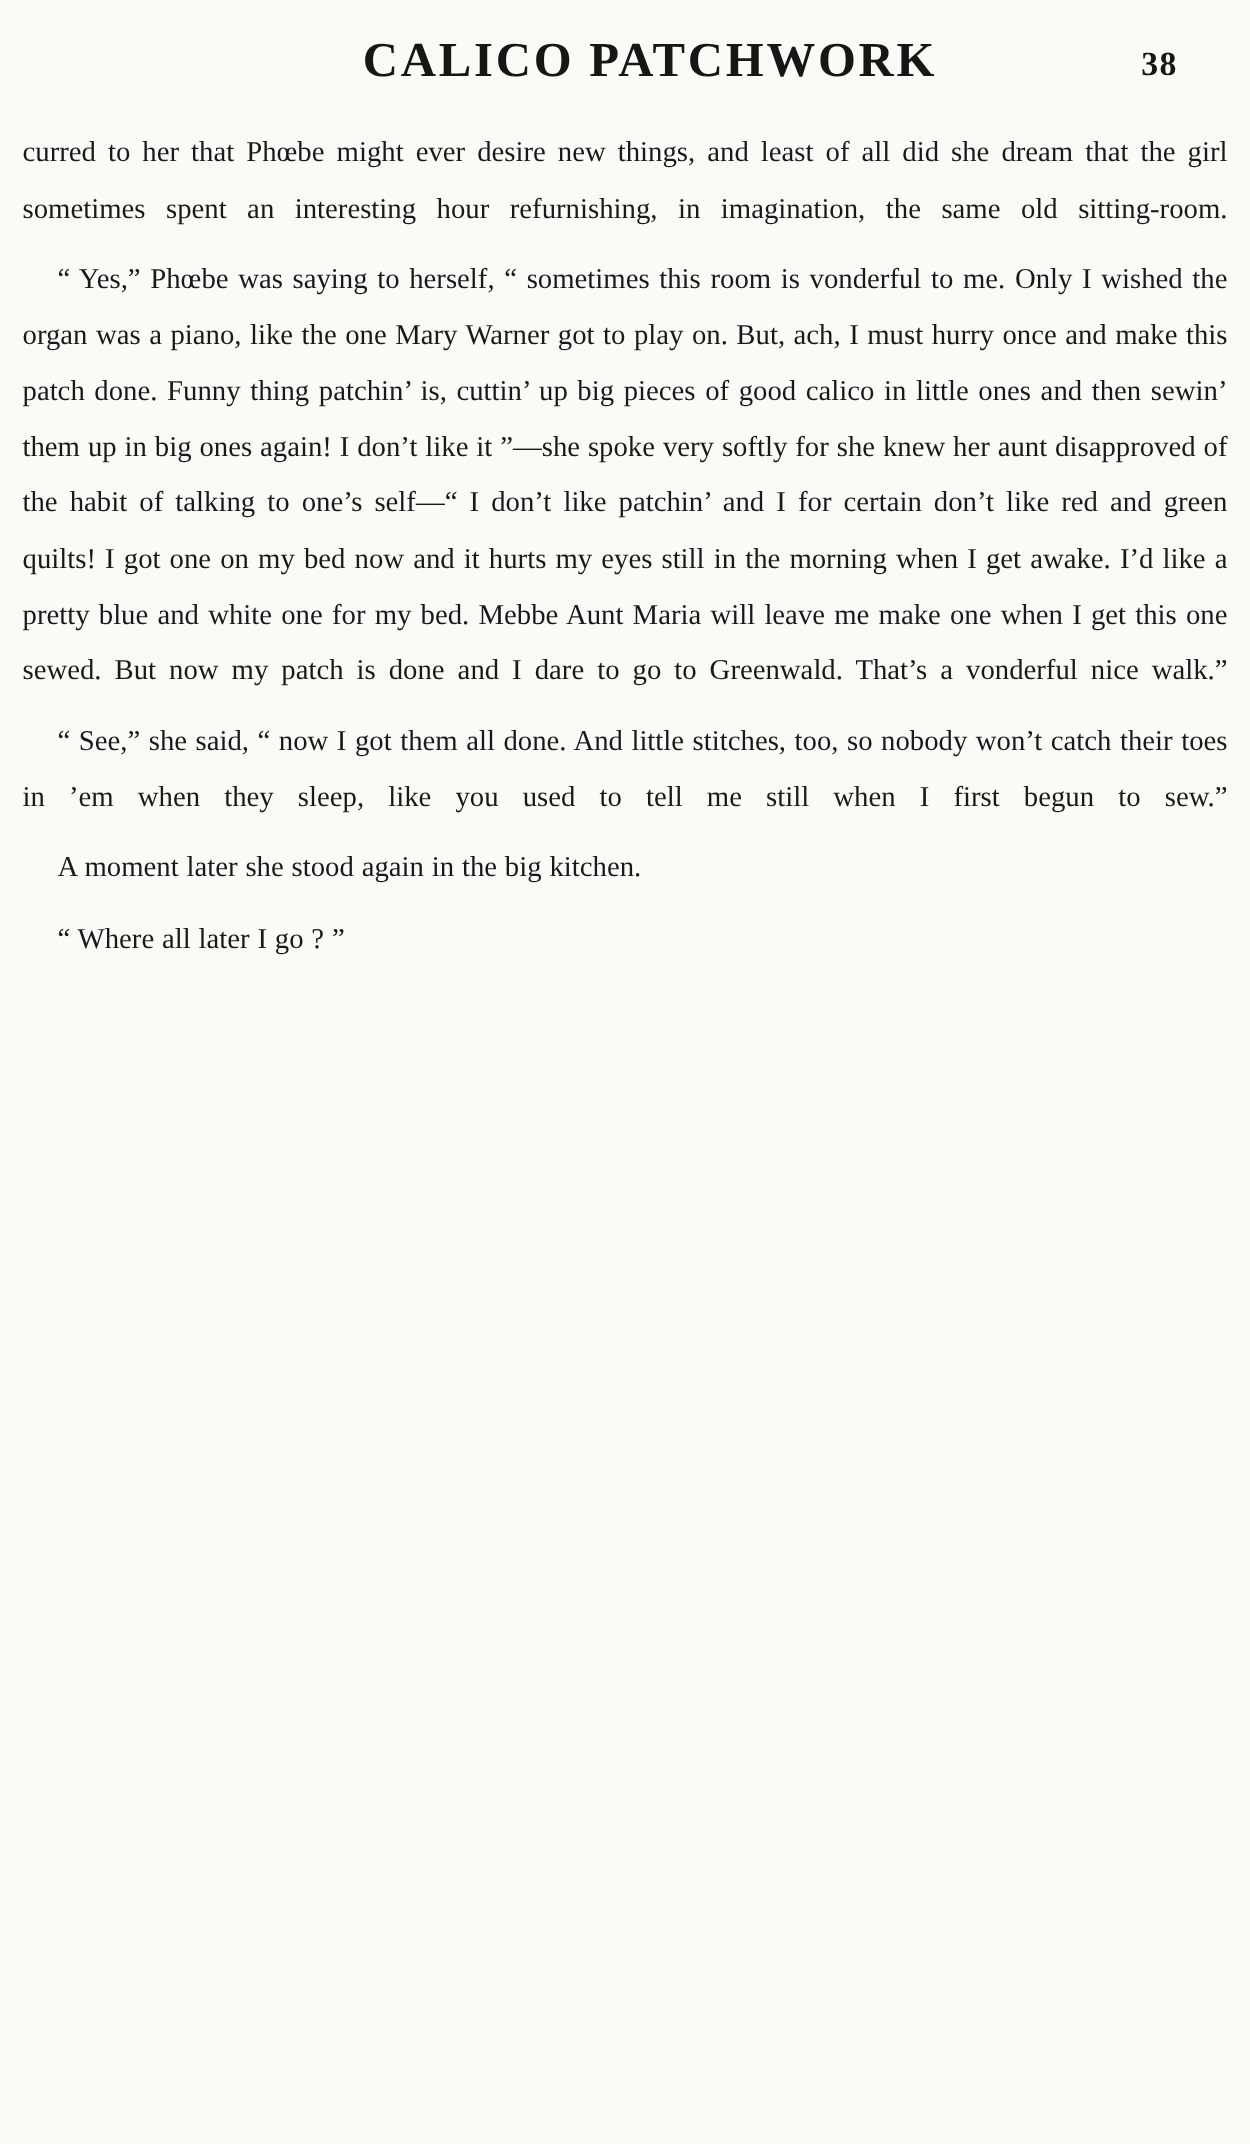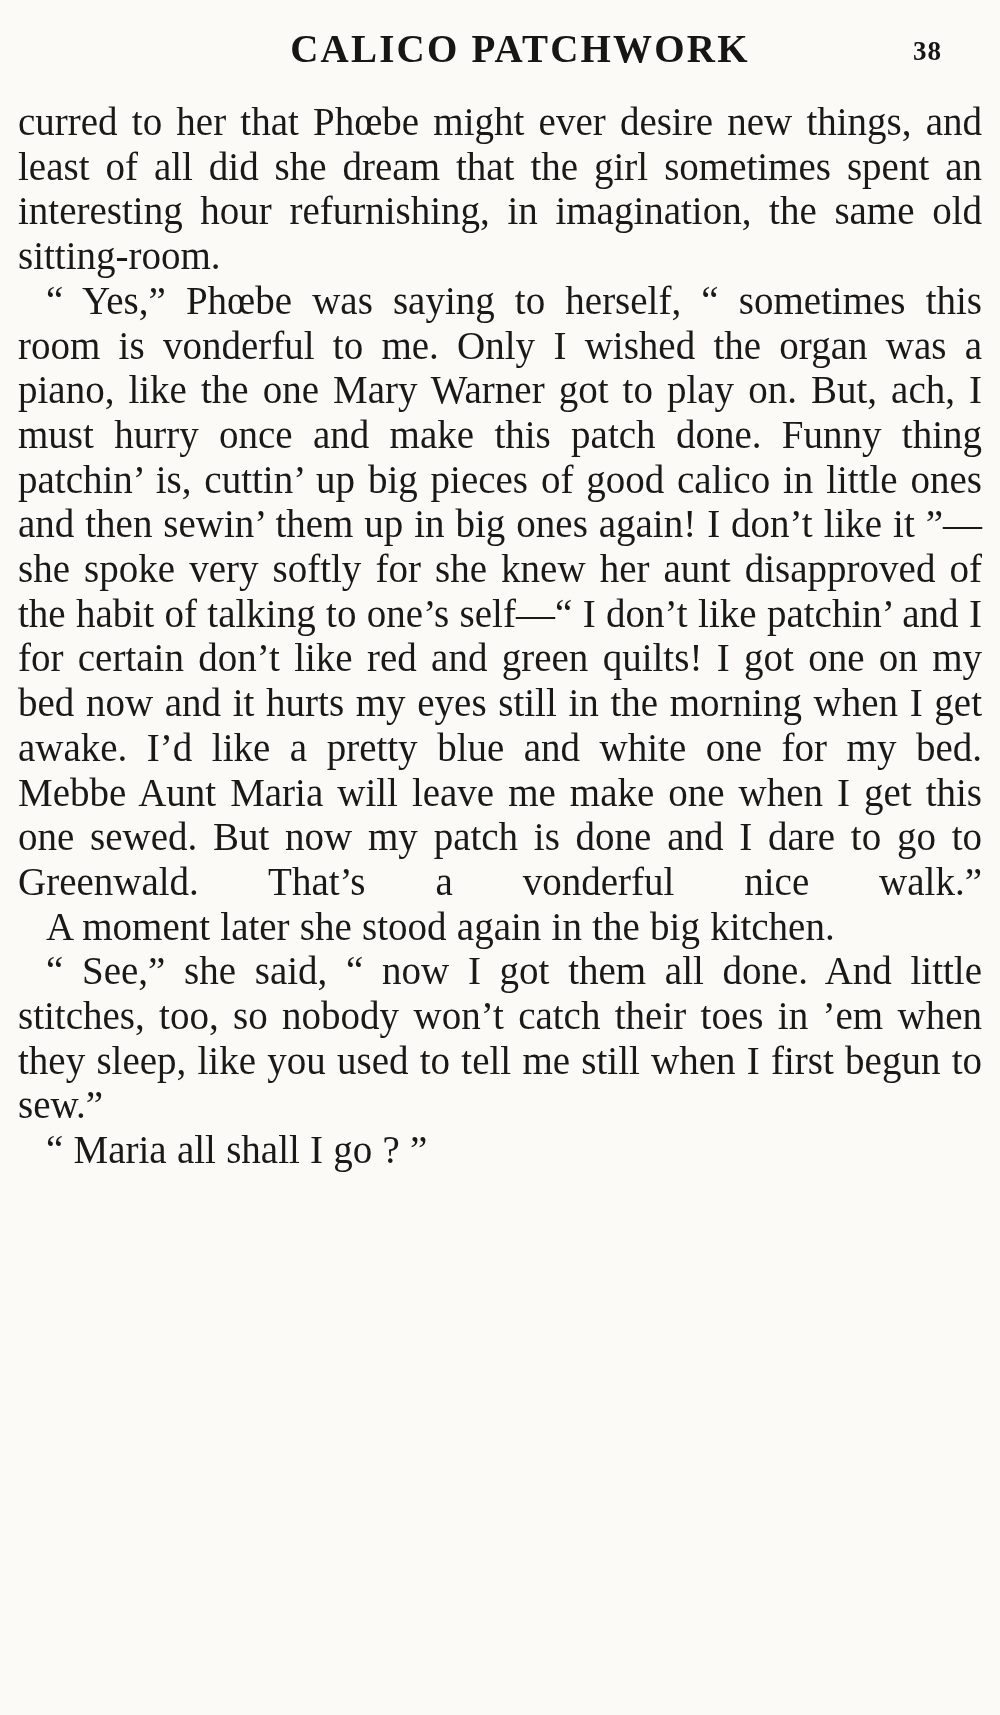--- a/index.html
+++ b/index.html
@@ -53,51 +53,51 @@
     color: #161614;
   }
   .body-text {
     position: absolute;
     left: 18px;
     top: 100px;
     width: 964px;
   }
   .para {
     margin: 0;
-    font-size: 39px;
+    font-size: 23px;
     line-height: 44.7px;
     text-align: justify;
     text-align-last: left;
     color: #191917;
     word-spacing: 0.5px;
   }
   .para.indent {
     text-indent: 28px;
   }
   .para.hang-last {
     text-align-last: justify;
   }
   .para + .para {
-    margin-top: 0;
+    margin-top: 12px;
   }
   .last-line-strong {
     font-weight: 600;
   }
 </style>
 </head>
 <body>
 
 <div class="page">
 
   <div class="header">
     <div class="header-title">CALICO PATCHWORK</div>
     <div class="page-number">38</div>
   </div>
 
   <div class="body-text">
     <p class="para hang-last">curred to her that Phœbe might ever desire new things, and least of all did she dream that the girl sometimes spent an interesting hour refurnishing, in imagination, the same old sitting-room.</p>
     <p class="para indent hang-last">“ Yes,” Phœbe was saying to herself, “ sometimes this room is vonderful to me.  Only I wished the organ was a piano, like the one Mary Warner got to play on.  But, ach, I must hurry once and make this patch done.  Funny thing patchin’ is, cuttin’ up big pieces of good calico in little ones and then sewin’ them up in big ones again!  I don’t like it ”—she spoke very softly for she knew her aunt disapproved of the habit of talking to one’s self—“ I don’t like patchin’ and I for certain don’t like red and green quilts!  I got one on my bed now and it hurts my eyes still in the morning when I get awake.  I’d like a pretty blue and white one for my bed.  Mebbe Aunt Maria will leave me make one when I get this one sewed.  But now my patch is done and I dare to go to Greenwald.  That’s a vonderful nice walk.”</p>
+    <p class="para indent hang-last">“ See,” she said, “ now I got them all done.  And little stitches, too, so nobody won’t catch their toes in ’em when they sleep, like you used to tell me still when I first begun to sew.”</p>
     <p class="para indent">A moment later she stood again in the big kitchen.</p>
-    <p class="para indent hang-last">“ See,” she said, “ now I got them all done.  And little stitches, too, so nobody won’t catch their toes in ’em when they sleep, like you used to tell me still when I first begun to sew.”</p>
-    <p class="para indent">“ Maria all shall I go ? ”</p>
+    <p class="para indent">“ Where all later I go ? ”</p>
   </div>
 
 </div>
 
 </body></html>

